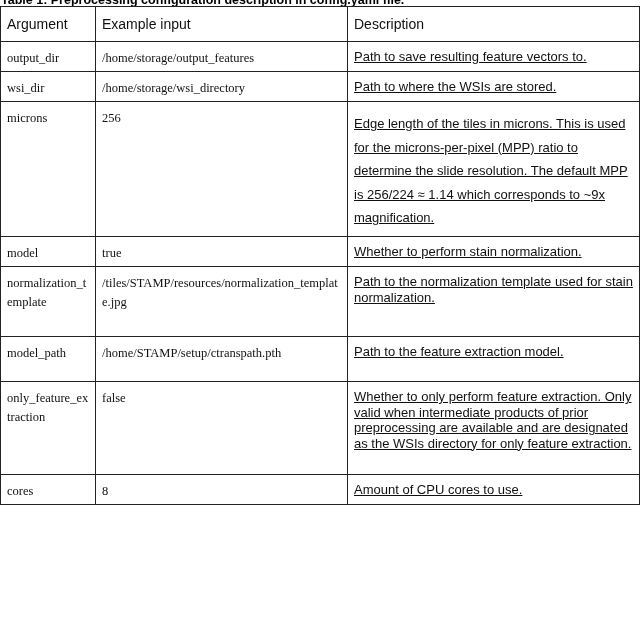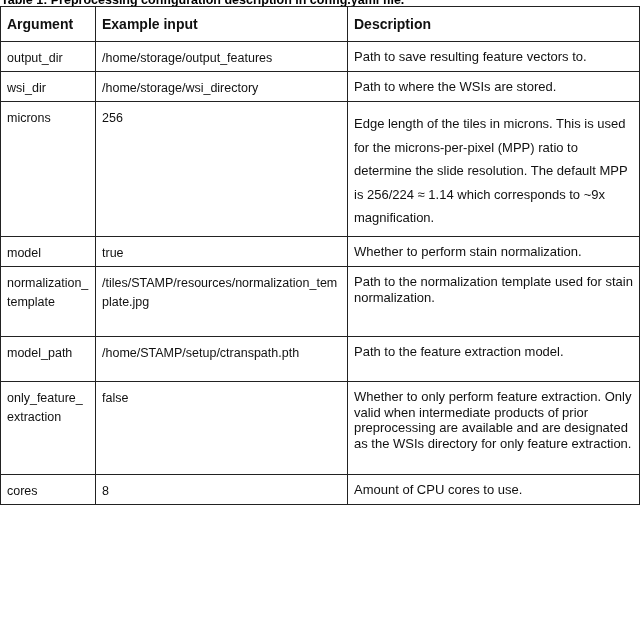--- a/index.html
+++ b/index.html
@@ -11,30 +11,31 @@
   }
   table {
     position: absolute; left: 0; top: 6px;
     border-collapse: collapse; table-layout: fixed; width: 639px;
   }
   td, th {
     border: 1.5px solid #222; vertical-align: top; padding: 0 6px;
     color: #111;
   }
   th {
-    font-family: "Liberation Sans", sans-serif; font-weight: bold; font-size: 14px;
+    font-family: "Liberation Sans", sans-serif; font-weight: normal; font-size: 14px;
     text-align: left; padding-top: 9px; height: 25px;
   }
   td.arg, td.ex {
-    font-family: Liberation Sans, sans-serif; font-size: 12.5px; line-height: 19px;
+    font-family: Liberation Serif, serif; font-size: 12.5px; line-height: 19px;
     padding-top: 7px; word-break: break-all;
   }
   td.desc {
     font-family: "Liberation Sans", sans-serif; font-size: 13px; line-height: 15.5px;
     padding-top: 7px;
+    text-decoration: underline;
   }
   td.desc.wide { line-height: 23.5px; padding-top: 10px; }
   col.c1 { width: 95px; } col.c2 { width: 252px; } col.c3 { width: 292px; }
 </style>
 </head>
 <body>
 
 <div class="caption">Table 1: Preprocessing configuration description in config.yaml file.</div>
 
 <table>

